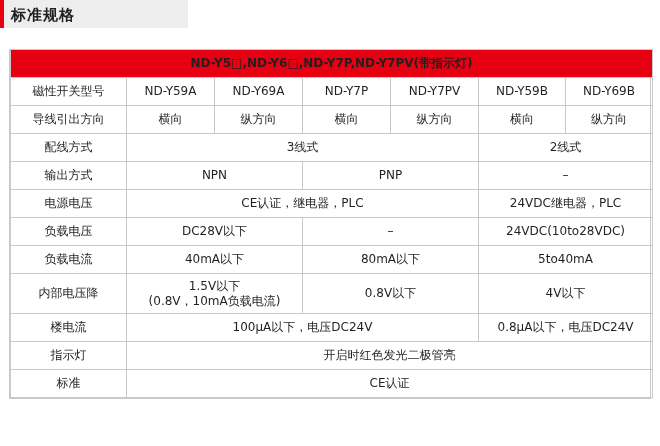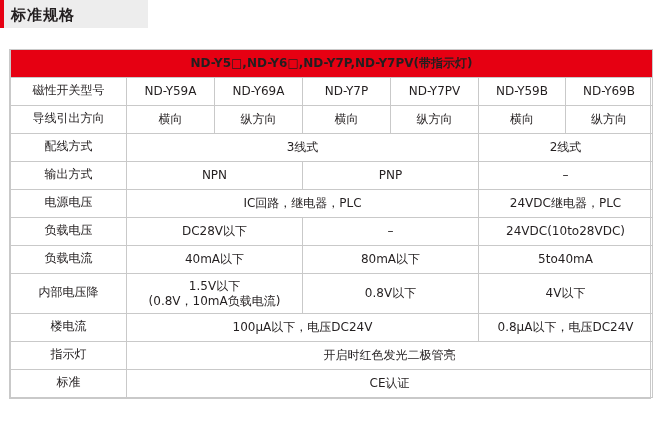--- a/index.html
+++ b/index.html
@@ -10,20 +10,21 @@
     font-size:12px;color:#231f20;
     overflow:hidden;
   }
   
   .page-head{
     position:relative;
     margin:0;
     height:28px;
     background:#ededed;
     width:148px;
+    padding-left:40px;
   }
   .page-head .bar{
     position:absolute;left:0;top:0;width:4px;height:28px;background:#e60012;
   }
   .page-head .txt{
     position:absolute;left:11px;top:6px;
     font-size:15px;font-weight:bold;color:#231f20;letter-spacing:1px;
   }
   
   .table-wrap{
@@ -52,21 +53,20 @@
     font-weight:bold;
     text-align:left;
     padding-left:9px;
     font-size:13px;
     height:25px;
     border:1px solid #e60012;
   }
   td.label{
     text-align:center;
     white-space:nowrap;
-    font-family:Liberation Mono, monospace;
   }
   .two-line{ line-height:1.25;margin-top:7px; }
   .small-dash{ font-size:13px; }
 </style>
 </head>
 <body>
 
 <div class="page-head">
   <div class="bar"></div>
   <div class="txt">标准规格</div>
@@ -116,21 +116,21 @@
 
     <tr>
       <td class="label">输出方式</td>
       <td colspan="2">NPN</td>
       <td colspan="2">PNP</td>
       <td colspan="2" class="small-dash">–</td>
     </tr>
 
     <tr>
       <td class="label">电源电压</td>
-      <td colspan="4">IC回路，继电器，PLC</td>
+      <td colspan="4">CE认证，继电器，PLC</td>
       <td colspan="2">24VDC继电器，PLC</td>
     </tr>
 
 
 
     <tr>
       <td class="label">负载电压</td>
       <td colspan="2">DC28V以下</td>
       <td colspan="2" class="small-dash">–</td>
       <td colspan="2">24VDC(10to28VDC)</td>

